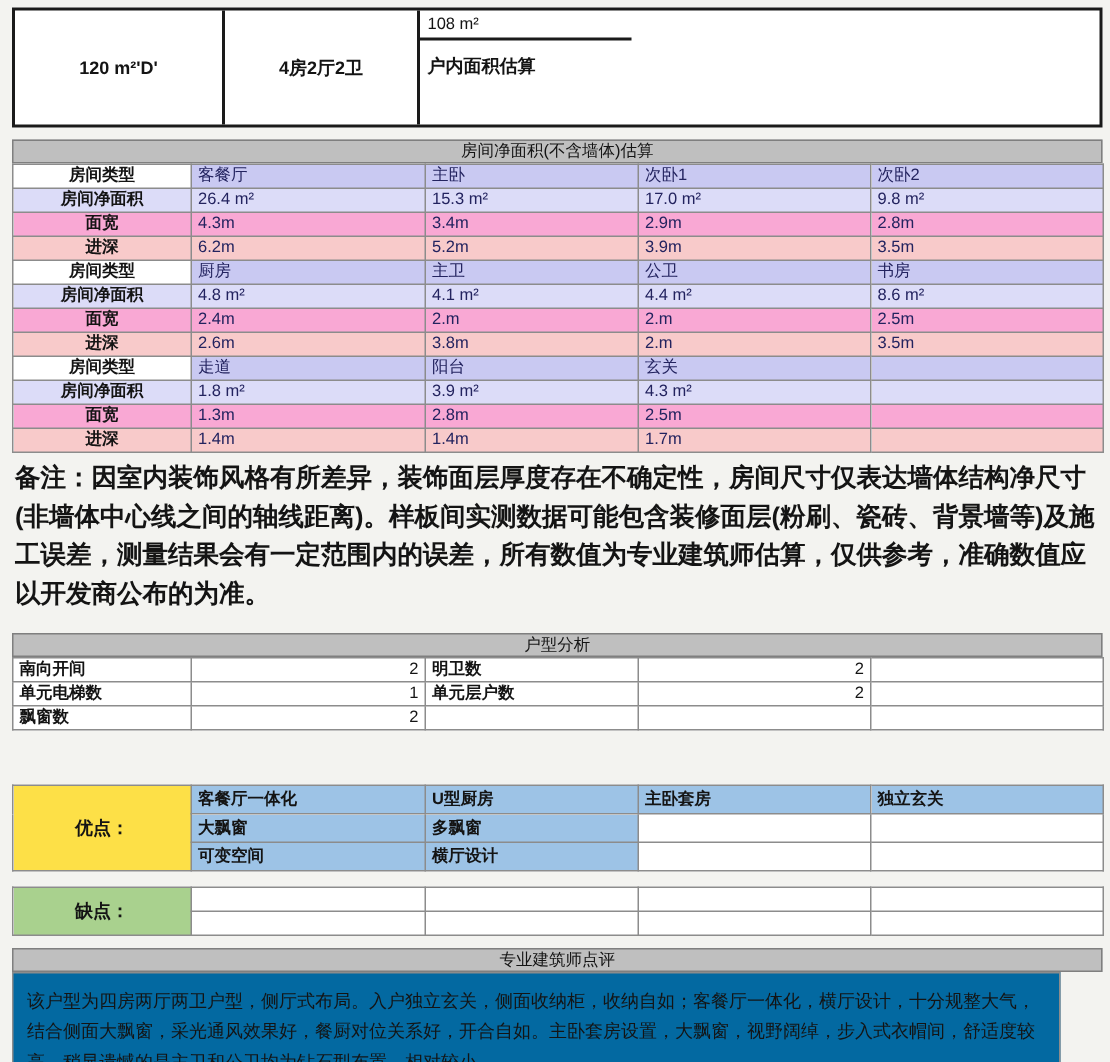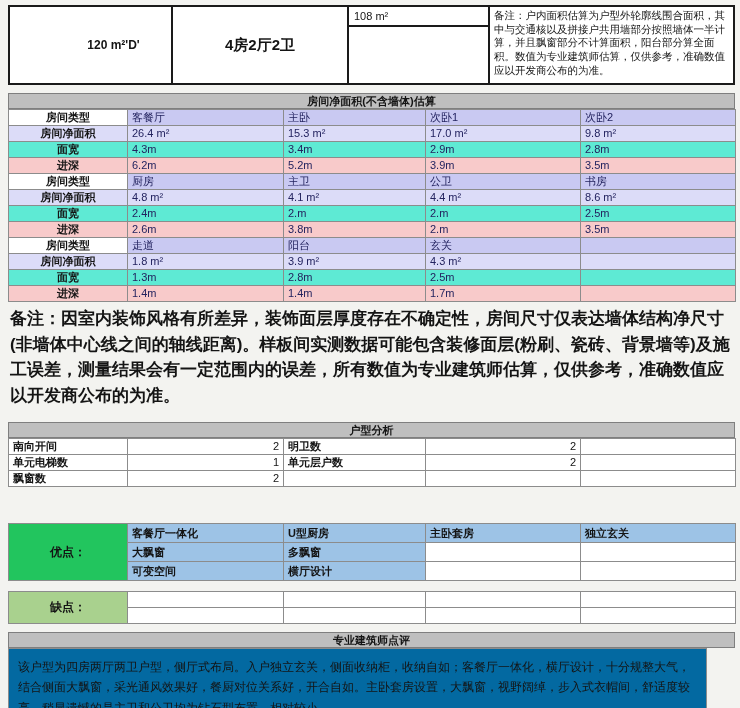--- a/index.html
+++ b/index.html
@@ -9,77 +9,77 @@
     font-family: "Liberation Sans", "DejaVu Sans", sans-serif;
     color: #141414;
     overflow: hidden;
   }
   .page { padding: 5px 5px 0 8px; }
 
   
   .top-table { display: flex; width: 727px; height: 80px; border: 2px solid #1a1a1a; background: #fff; margin-bottom: 8px; }
   .tcell { border-right: 2px solid #1a1a1a; }
   .tcell:last-child { border-right: none; }
-  .cell-area   { width: 117px; display: flex; align-items: center; justify-content: center; font-weight: bold; font-size: 12px; margin-left: 46px; }
-  .cell-layout { width: 176px; display: flex; align-items: center; justify-content: center; font-weight: bold; font-size: 15px; }
+  .cell-area   { width: 140px; display: flex; align-items: center; justify-content: center; font-weight: bold; font-size: 12px; }
+  .cell-layout { width: 130px; display: flex; align-items: center; justify-content: center; font-weight: bold; font-size: 12px; }
   .cell-inner  { width: 141px; display: flex; flex-direction: column; }
   .cell-inner-top { height: 20px; border-bottom: 2px solid #1a1a1a; font-size: 11px; padding: 3px 5px 0; }
   .cell-inner-bottom { font-weight: bold; font-size: 12px; padding: 9px 5px 0; }
   .cell-remark { flex: 1; font-size: 10.5px; line-height: 1.3; padding: 2px 4px; }
 
   
-  .section-title { width: 727px; height: 16px; background: #bfbfbf; border: 1px solid #7f7f7f; font-weight: bold; font-size: 11px; text-align: center; line-height: 14px; }
+  .section-title { width: 727px; height: 16px; background: #bfbfbf; border: 1px solid #7f7f7f; font-weight: normal; font-size: 11px; text-align: center; line-height: 14px; }
 
   
   table.grid { border-collapse: collapse; table-layout: fixed; width: 727px; background: #fff; }
   table.grid td { border: 1px solid #8c8c8c; height: 15px; font-size: 11px; padding: 0 4px; overflow: hidden; white-space: nowrap; line-height: 15px; }
   td.lab { font-weight: bold; text-align: center; }
 
   
   table.room td { color: #23235f; }
   table.room td.lab { color: #141414; }
   tr.r-type  td { background: #c9c9f2; }
   tr.r-type  td.lab { background: #ffffff; }
   tr.r-area  td { background: #dcdcf8; }
-  tr.r-width td { background: #5eead4; }
+  tr.r-width td { background: #f9a8d4; }
   tr.r-depth td { background: #f8caca; }
 
   .room-note { width: 727px; font-size: 17px; line-height: 1.5; padding: 4px 2px; margin-bottom: 10px; white-space: normal; font-weight: bold; }
 
   
   table.analysis { margin-bottom: 36px; }
   table.analysis td.albl { font-weight: bold; text-align: left; }
   table.analysis td.num  { text-align: right; }
 
   
   table.pros { margin-bottom: 10px; }
   table.pros td { height: 18px; line-height: 18px; }
-  table.pros td.plabel { background: #22c55e; font-weight: bold; text-align: center; font-size: 12px; }
+  table.pros td.plabel { background: #fde047; font-weight: bold; text-align: center; font-size: 12px; }
   table.pros td.filled { background: #9dc3e6; font-weight: bold; }
   table.cons { margin-bottom: 8px; }
   table.cons td { height: 16px; }
   table.cons td.clabel { background: #a9d18e; font-weight: bold; text-align: center; font-size: 12px; }
 
   
   .review-box { width: 699px; border: 1px solid #8c8c8c; background: #0369a1; min-height: 88px; padding: 8px 9px; font-size: 12px; line-height: 1.7; white-space: normal; }
 
   .watermark { color: #9a9a9a; font-size: 12.5px; padding: 5px 0 0 2px; }
 </style>
 </head>
 <body>
 
 <div class="page">
 
   <div class="top-table">
     <div class="tcell cell-area">120 m²'D'</div>
     <div class="tcell cell-layout">4房2厅2卫</div>
     <div class="tcell cell-inner">
       <div class="cell-inner-top">108 m²</div>
+      <div class="cell-inner-bottom">户内面积估算</div>
     </div>
-    <div class="tcell cell-remark">备注：户内面积估算为户型外轮廓线围合面积，其中与交通核以及拼接户共用墙部分按照墙体一半计算，并且飘窗部分不计算面积，阳台部分算全面积。数值为专业建筑师估算，仅供参考，准确数值应以开发商公布的为准。</div>
   </div>
 
   <div class="section-title">房间净面积(不含墙体)估算</div>
   <table class="grid room">
     <colgroup>
         <col style="width:119px">
         <col style="width:156px">
         <col style="width:142px">
         <col style="width:155px">
         <col style="width:155px">

